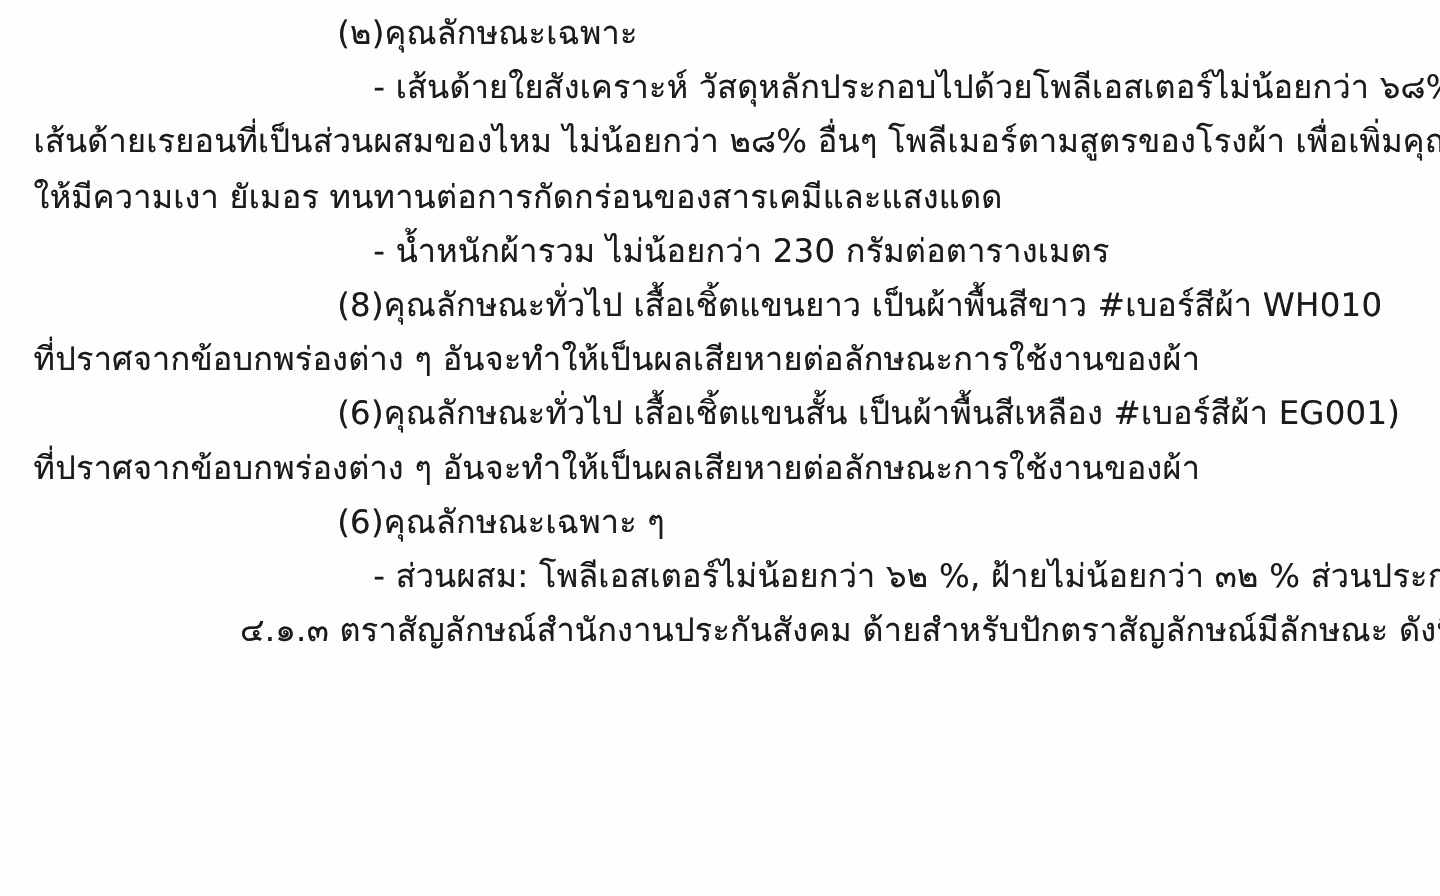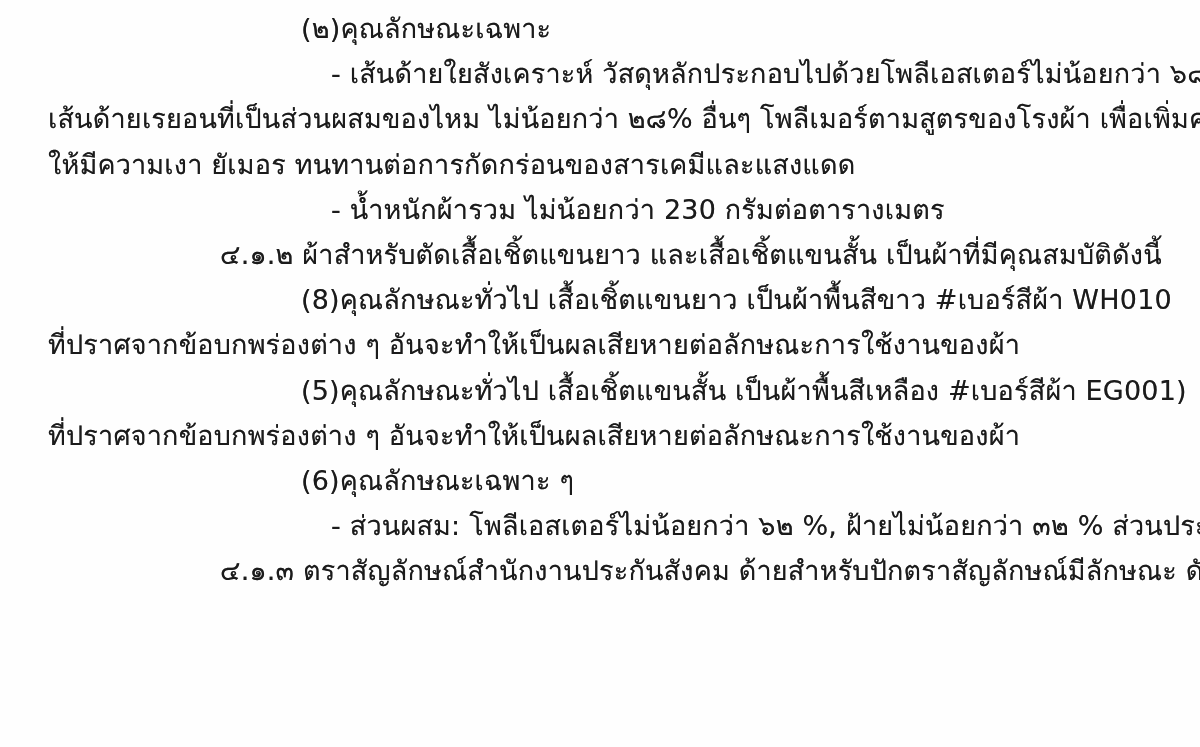--- a/index.html
+++ b/index.html
@@ -10,21 +10,20 @@
   }
   .page {
     position: relative;
     width: 1200px;
     height: 747px;
     background: #fefefe;
     color: #1b1b1b;
     overflow: hidden;
     box-sizing: border-box;
     padding-top: 6px;
-    padding-left: 20px;
   }
   .doc-body {
     width: 100%;
   }
   .line {
     font-size: 27px;
     line-height: 45.2px;
     white-space: nowrap;
     letter-spacing: 0.2px;
     
@@ -38,22 +37,21 @@
 </head>
 <body>
 
 <div class="page">
   <div class="doc-body">
       <div class="line indent-2">(๒)คุณลักษณะเฉพาะ</div>
       <div class="line indent-3">- เส้นด้ายใยสังเคราะห์ วัสดุหลักประกอบไปด้วยโพลีเอสเตอร์ไม่น้อยกว่า ๖๘%</div>
       <div class="line indent-0">เส้นด้ายเรยอนที่เป็นส่วนผสมของไหม ไม่น้อยกว่า ๒๘% อื่นๆ โพลีเมอร์ตามสูตรของโรงผ้า เพื่อเพิ่มคุณสมบัติ</div>
       <div class="line indent-0">ให้มีความเงา ยัเมอร ทนทานต่อการกัดกร่อนของสารเคมีและแสงแดด</div>
       <div class="line indent-3">- น้ำหนักผ้ารวม ไม่น้อยกว่า 230 กรัมต่อตารางเมตร</div>
-      <div class="line indent-1">๔.๑.๒  ผ้าสำหรับตัดเสื้อเชิ้ตแขนยาว และเสื้อเชิ้ตแขนสั้น เป็นผ้าที่มีคุณสมบัติดังนี้</div>
       <div class="line indent-2">(8)คุณลักษณะทั่วไป เสื้อเชิ้ตแขนยาว เป็นผ้าพื้นสีขาว #เบอร์สีผ้า WH010</div>
       <div class="line indent-0">ที่ปราศจากข้อบกพร่องต่าง ๆ อันจะทำให้เป็นผลเสียหายต่อลักษณะการใช้งานของผ้า</div>
-      <div class="line indent-2">(5)คุณลักษณะทั่วไป เสื้อเชิ้ตแขนสั้น เป็นผ้าพื้นสีเหลือง #เบอร์สีผ้า EG001)</div>
+      <div class="line indent-2">(6)คุณลักษณะทั่วไป เสื้อเชิ้ตแขนสั้น เป็นผ้าพื้นสีเหลือง #เบอร์สีผ้า EG001)</div>
       <div class="line indent-0">ที่ปราศจากข้อบกพร่องต่าง ๆ อันจะทำให้เป็นผลเสียหายต่อลักษณะการใช้งานของผ้า</div>
       <div class="line indent-2">(6)คุณลักษณะเฉพาะ ๆ</div>
       <div class="line indent-3">- ส่วนผสม: โพลีเอสเตอร์ไม่น้อยกว่า ๖๒ %, ฝ้ายไม่น้อยกว่า ๓๒ % ส่วนประกอบ</div>
       <div class="line indent-1">๔.๑.๓  ตราสัญลักษณ์สำนักงานประกันสังคม ด้ายสำหรับปักตราสัญลักษณ์มีลักษณะ ดังนี้</div>
     </div>
 </div>
 
 </body></html>

